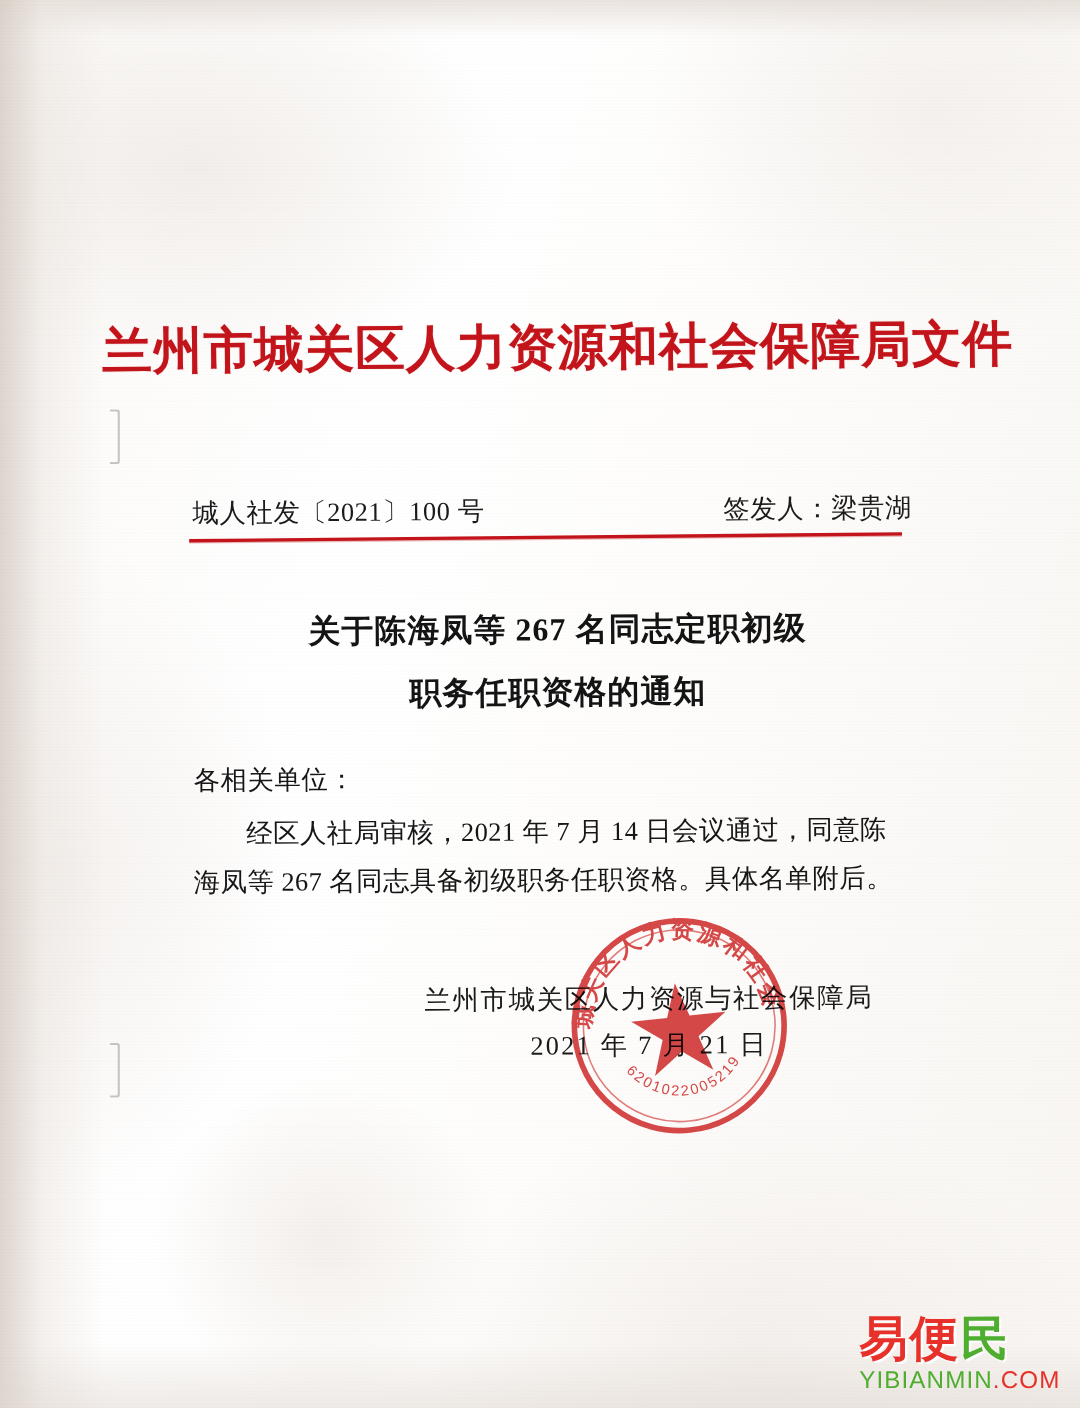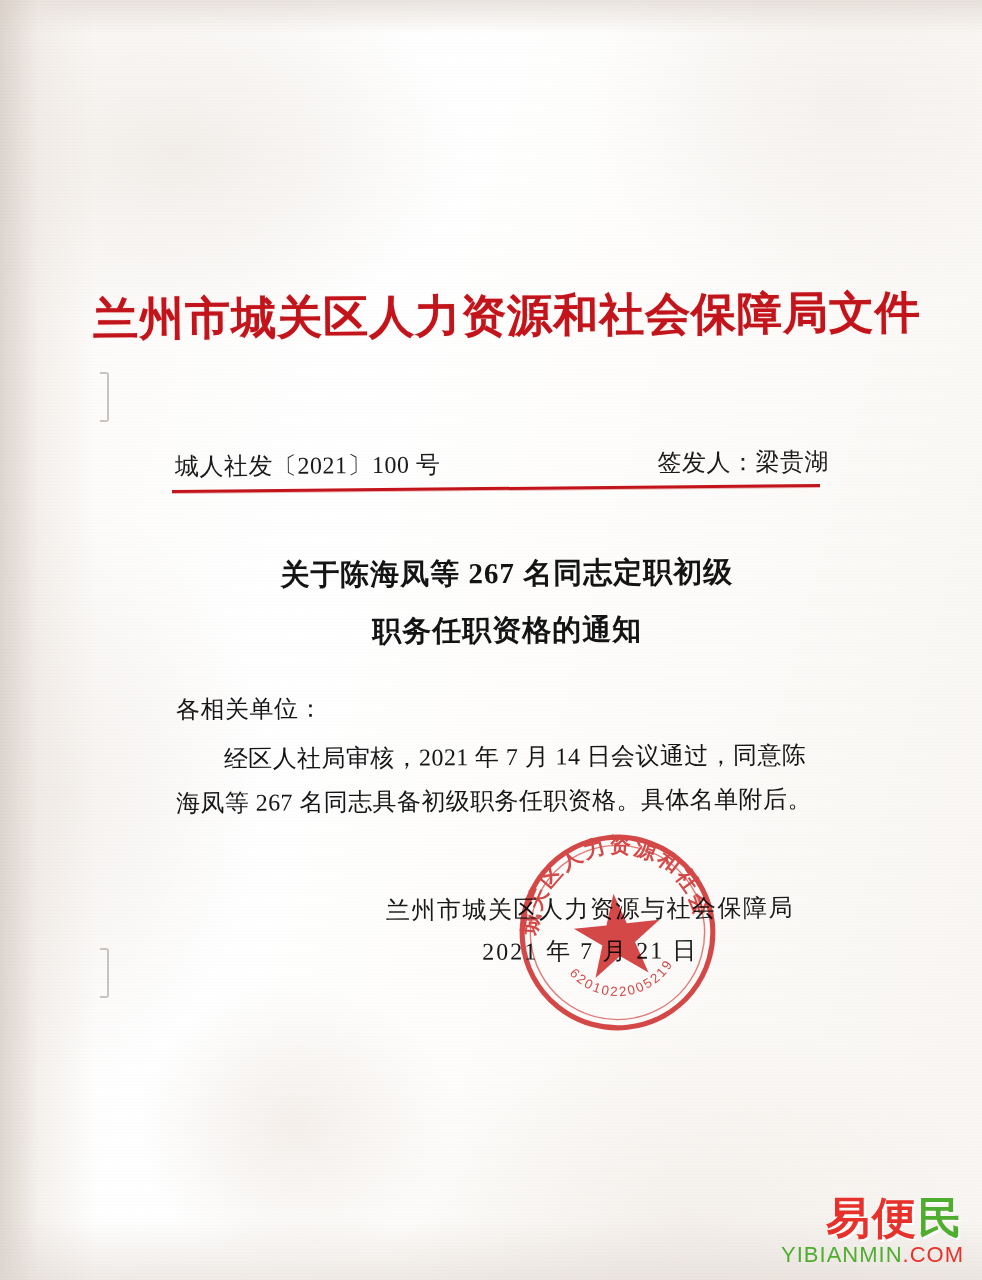--- a/index.html
+++ b/index.html
@@ -173,21 +173,20 @@
     opacity: 0.82;
     mix-blend-mode: multiply;
     pointer-events: none;
   }
 
   
   .watermark {
     position: absolute;
     right: 18px;
     bottom: 14px;
-    text-align: right;
     line-height: 1;
   }
   .watermark .wm-cn {
     font-family: "Liberation Sans", sans-serif;
     font-weight: 700;
     font-size: 44px;
     letter-spacing: 2px;
     color: #e8312a;
     text-shadow: 2px 2px 0 #ffffff;
   }

